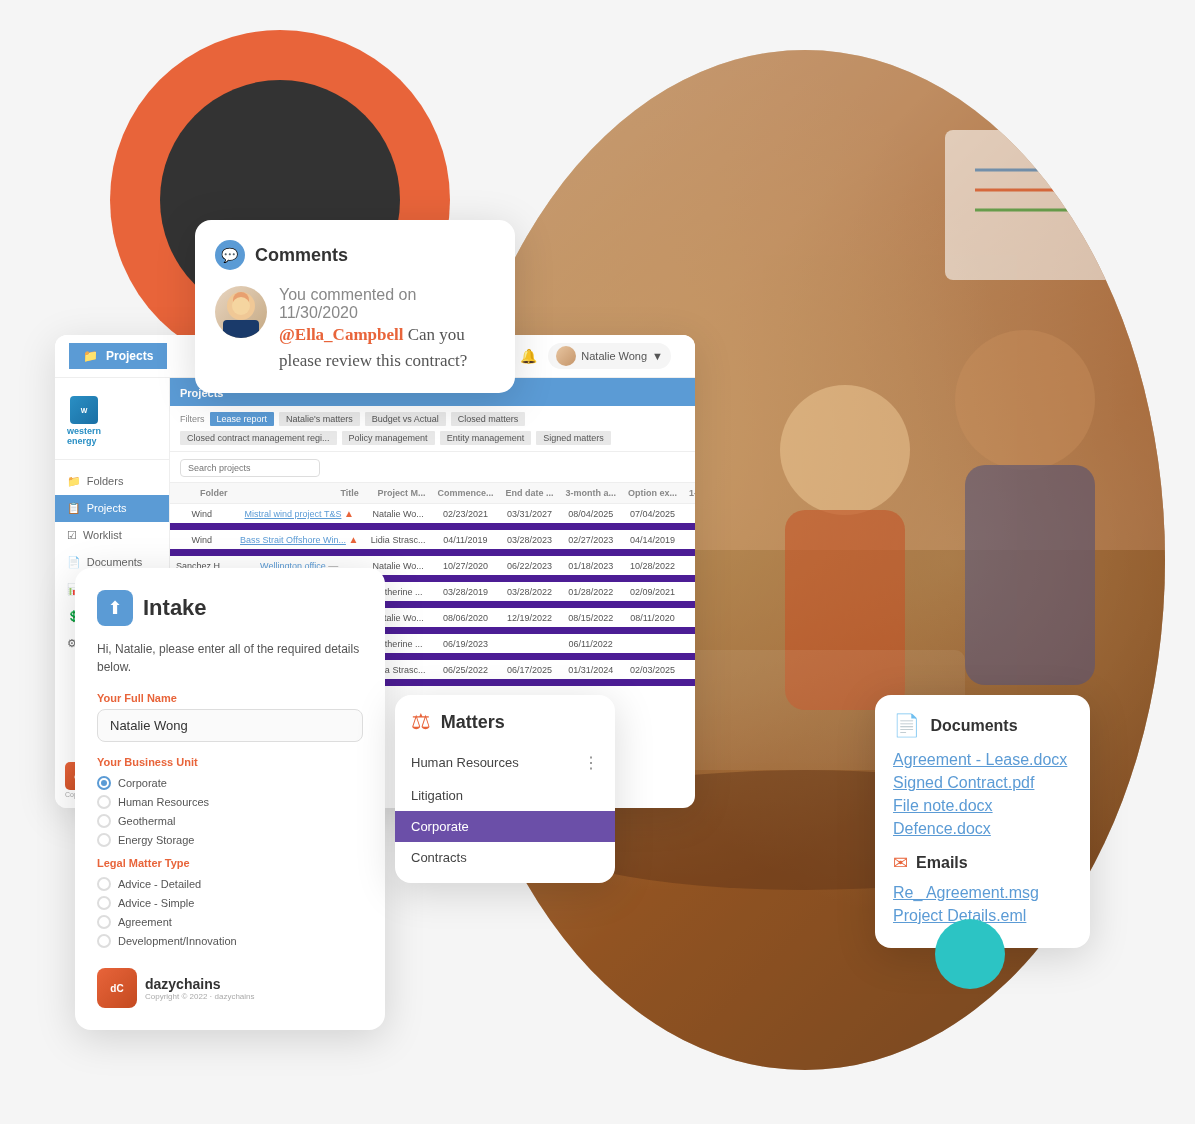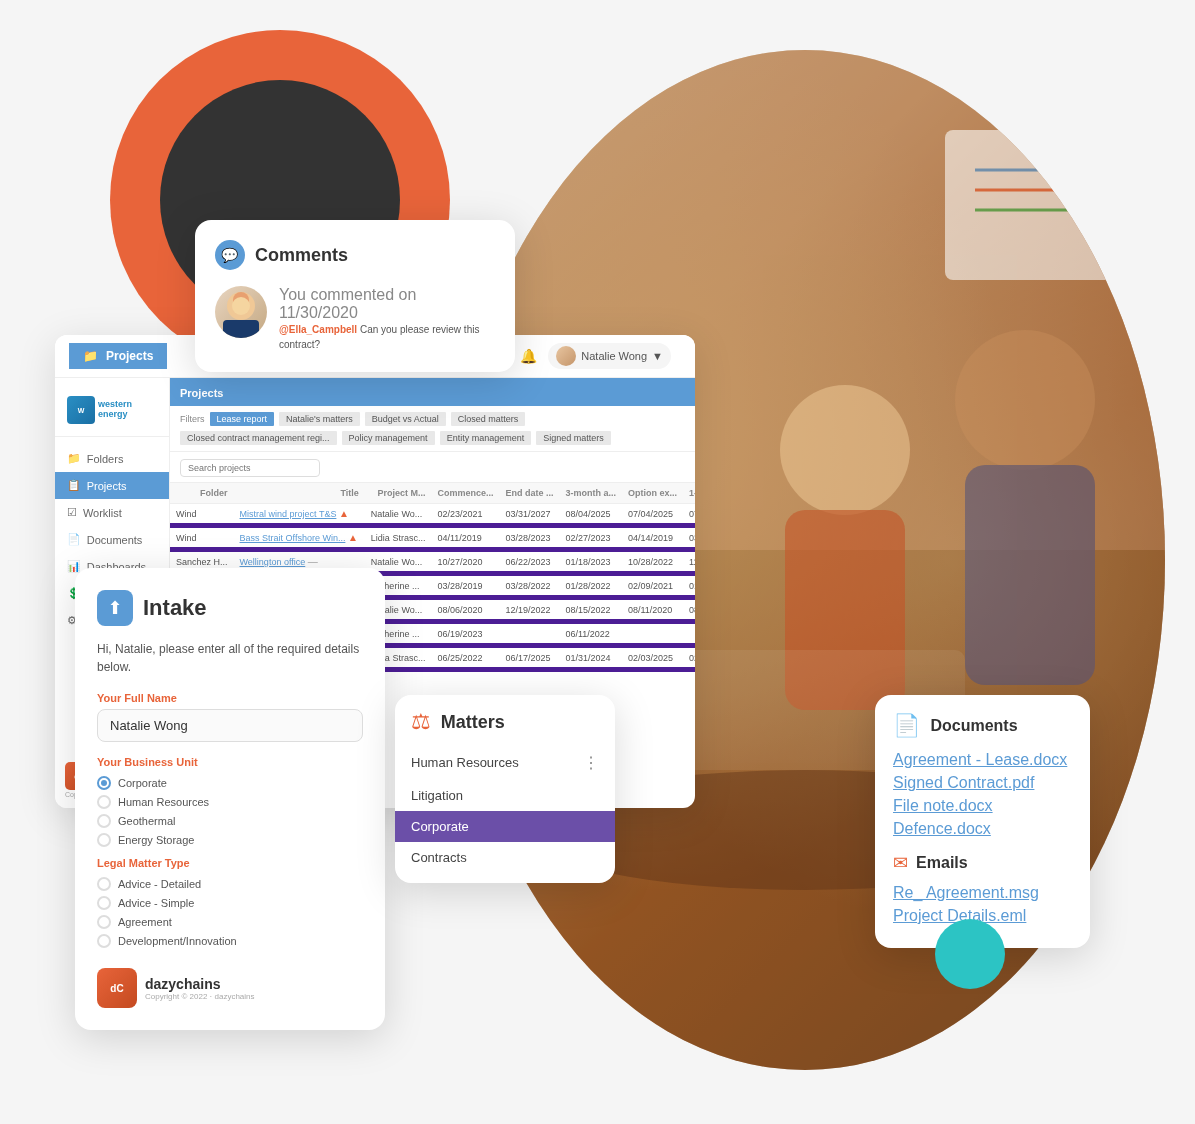--- a/index.html
+++ b/index.html
@@ -119,23 +119,24 @@
       height: 52px;
       border-radius: 50%;
       background: linear-gradient(135deg, #e8d5c0, #c4a882);
       flex-shrink: 0;
       overflow: hidden;
       display: flex;
       align-items: center;
       justify-content: center;
     }
     .comment-text {
-      font-size: 10px;
+      font-size: 17px;
       color: #555;
       line-height: 1.5;
+      font-family: Liberation Serif, serif;
     }
     .comment-date {
       color: #888;
       font-size: 16px;
     }
     .mention {
       color: #E8643A;
       font-weight: 600;
     }
 
@@ -274,23 +275,24 @@
       background: #f8f8f8;
       color: #888;
       font-weight: 600;
       padding: 5px 6px;
       text-align: right;
       border-bottom: 1px solid #eee;
       white-space: nowrap;
     }
     td {
       padding: 4px 6px;
-      border-bottom: 5px solid #4c1d95;
+      border-bottom: 7px solid #4c1d95;
       color: #555;
       white-space: nowrap;
+      text-align: center;
     }
 
     
     .intake-card {
       position: absolute;
       top: 568px;
       left: 75px;
       width: 310px;
       background: white;
       border-radius: 16px;
@@ -627,21 +629,21 @@
           <span>Natalie Wong</span>
           <span>▼</span>
         </div>
       </div>
     </div>
     <div class="app-layout">
 
       <div class="sidebar">
         <div class="sidebar-logo">
           <div style="display:flex;flex-direction:column;align-items:flex-start;">
-            <div style="display:flex;align-items:center;gap:3px;">
+            <div style="display:flex;align-items:center;gap:3px;flex-direction:column;">
               <div style="width:28px;height:28px;background:linear-gradient(135deg,#2a8fc4,#1a6fa4);border-radius:4px;display:flex;align-items:center;justify-content:center;color:white;font-size:7px;font-weight:800;">W</div>
               <div style="font-size:9px;font-weight:700;color:#2a8fc4;line-height:1.1;">western<br>energy</div>
             </div>
           </div>
         </div>
         <div class="sidebar-item">
           <span>📁</span>
           <span>Folders</span>
         </div>
         <div class="sidebar-item active" style="background:#5b9bd5;color:white;">

